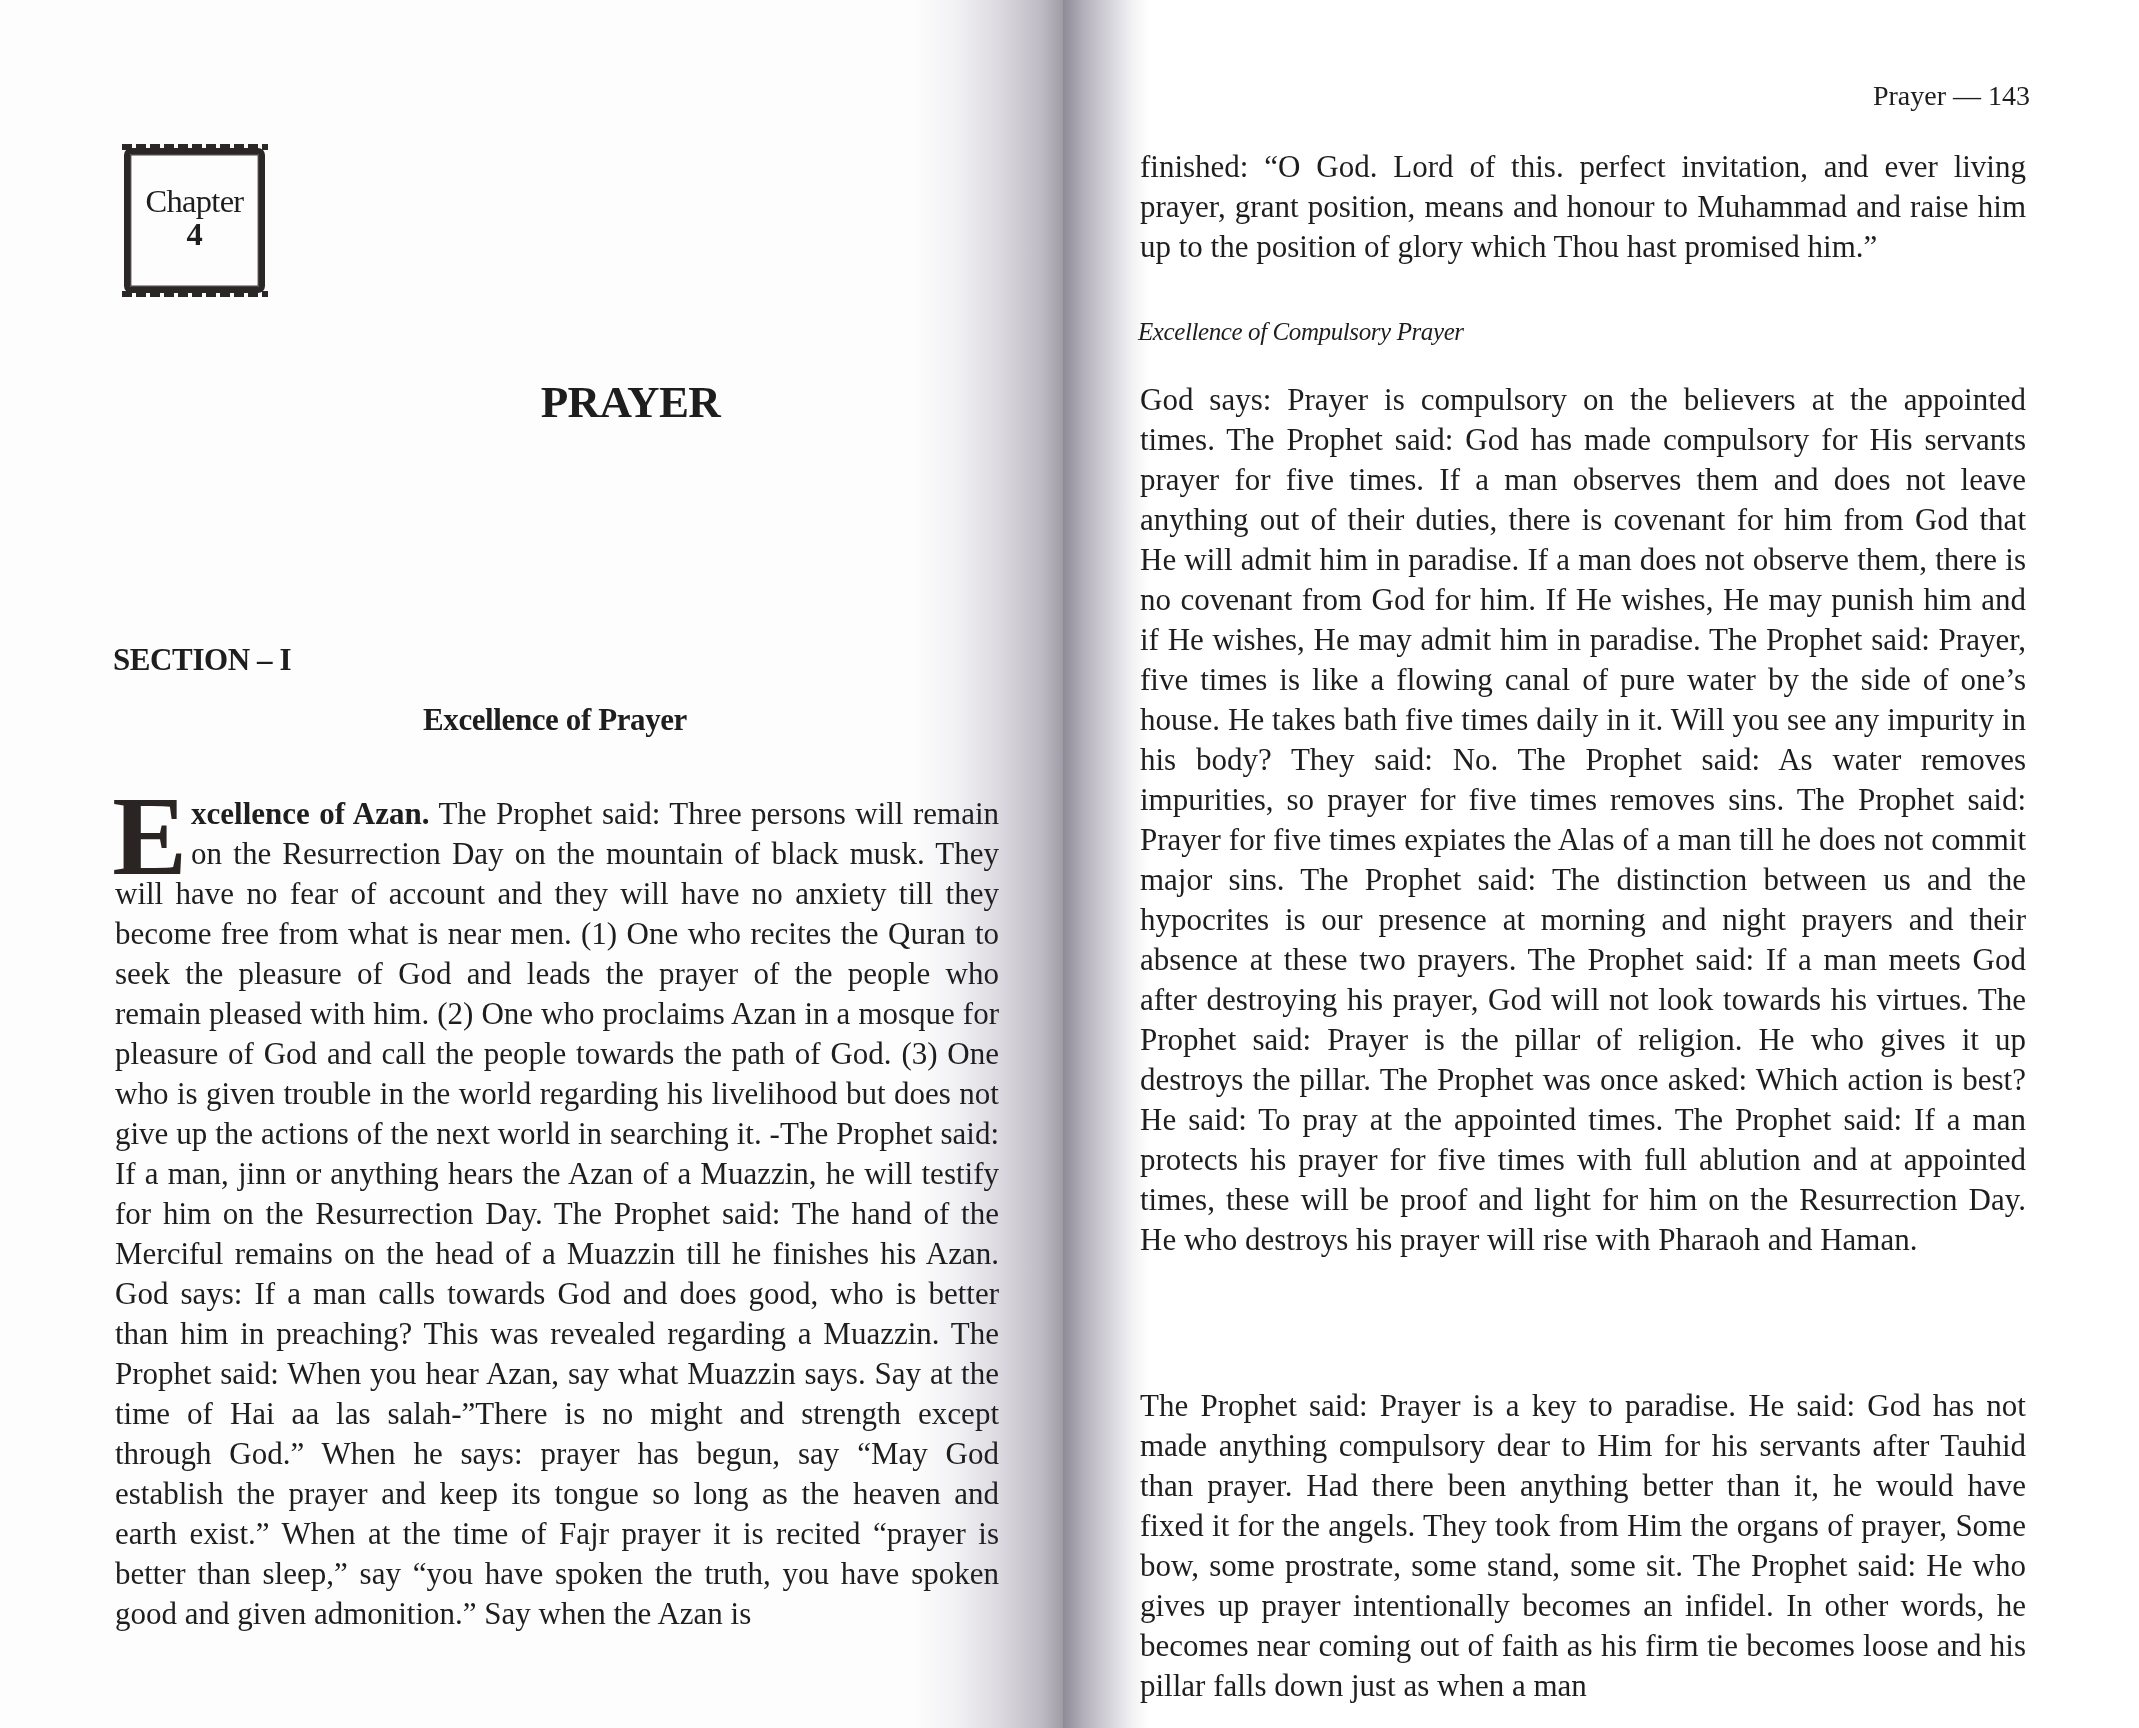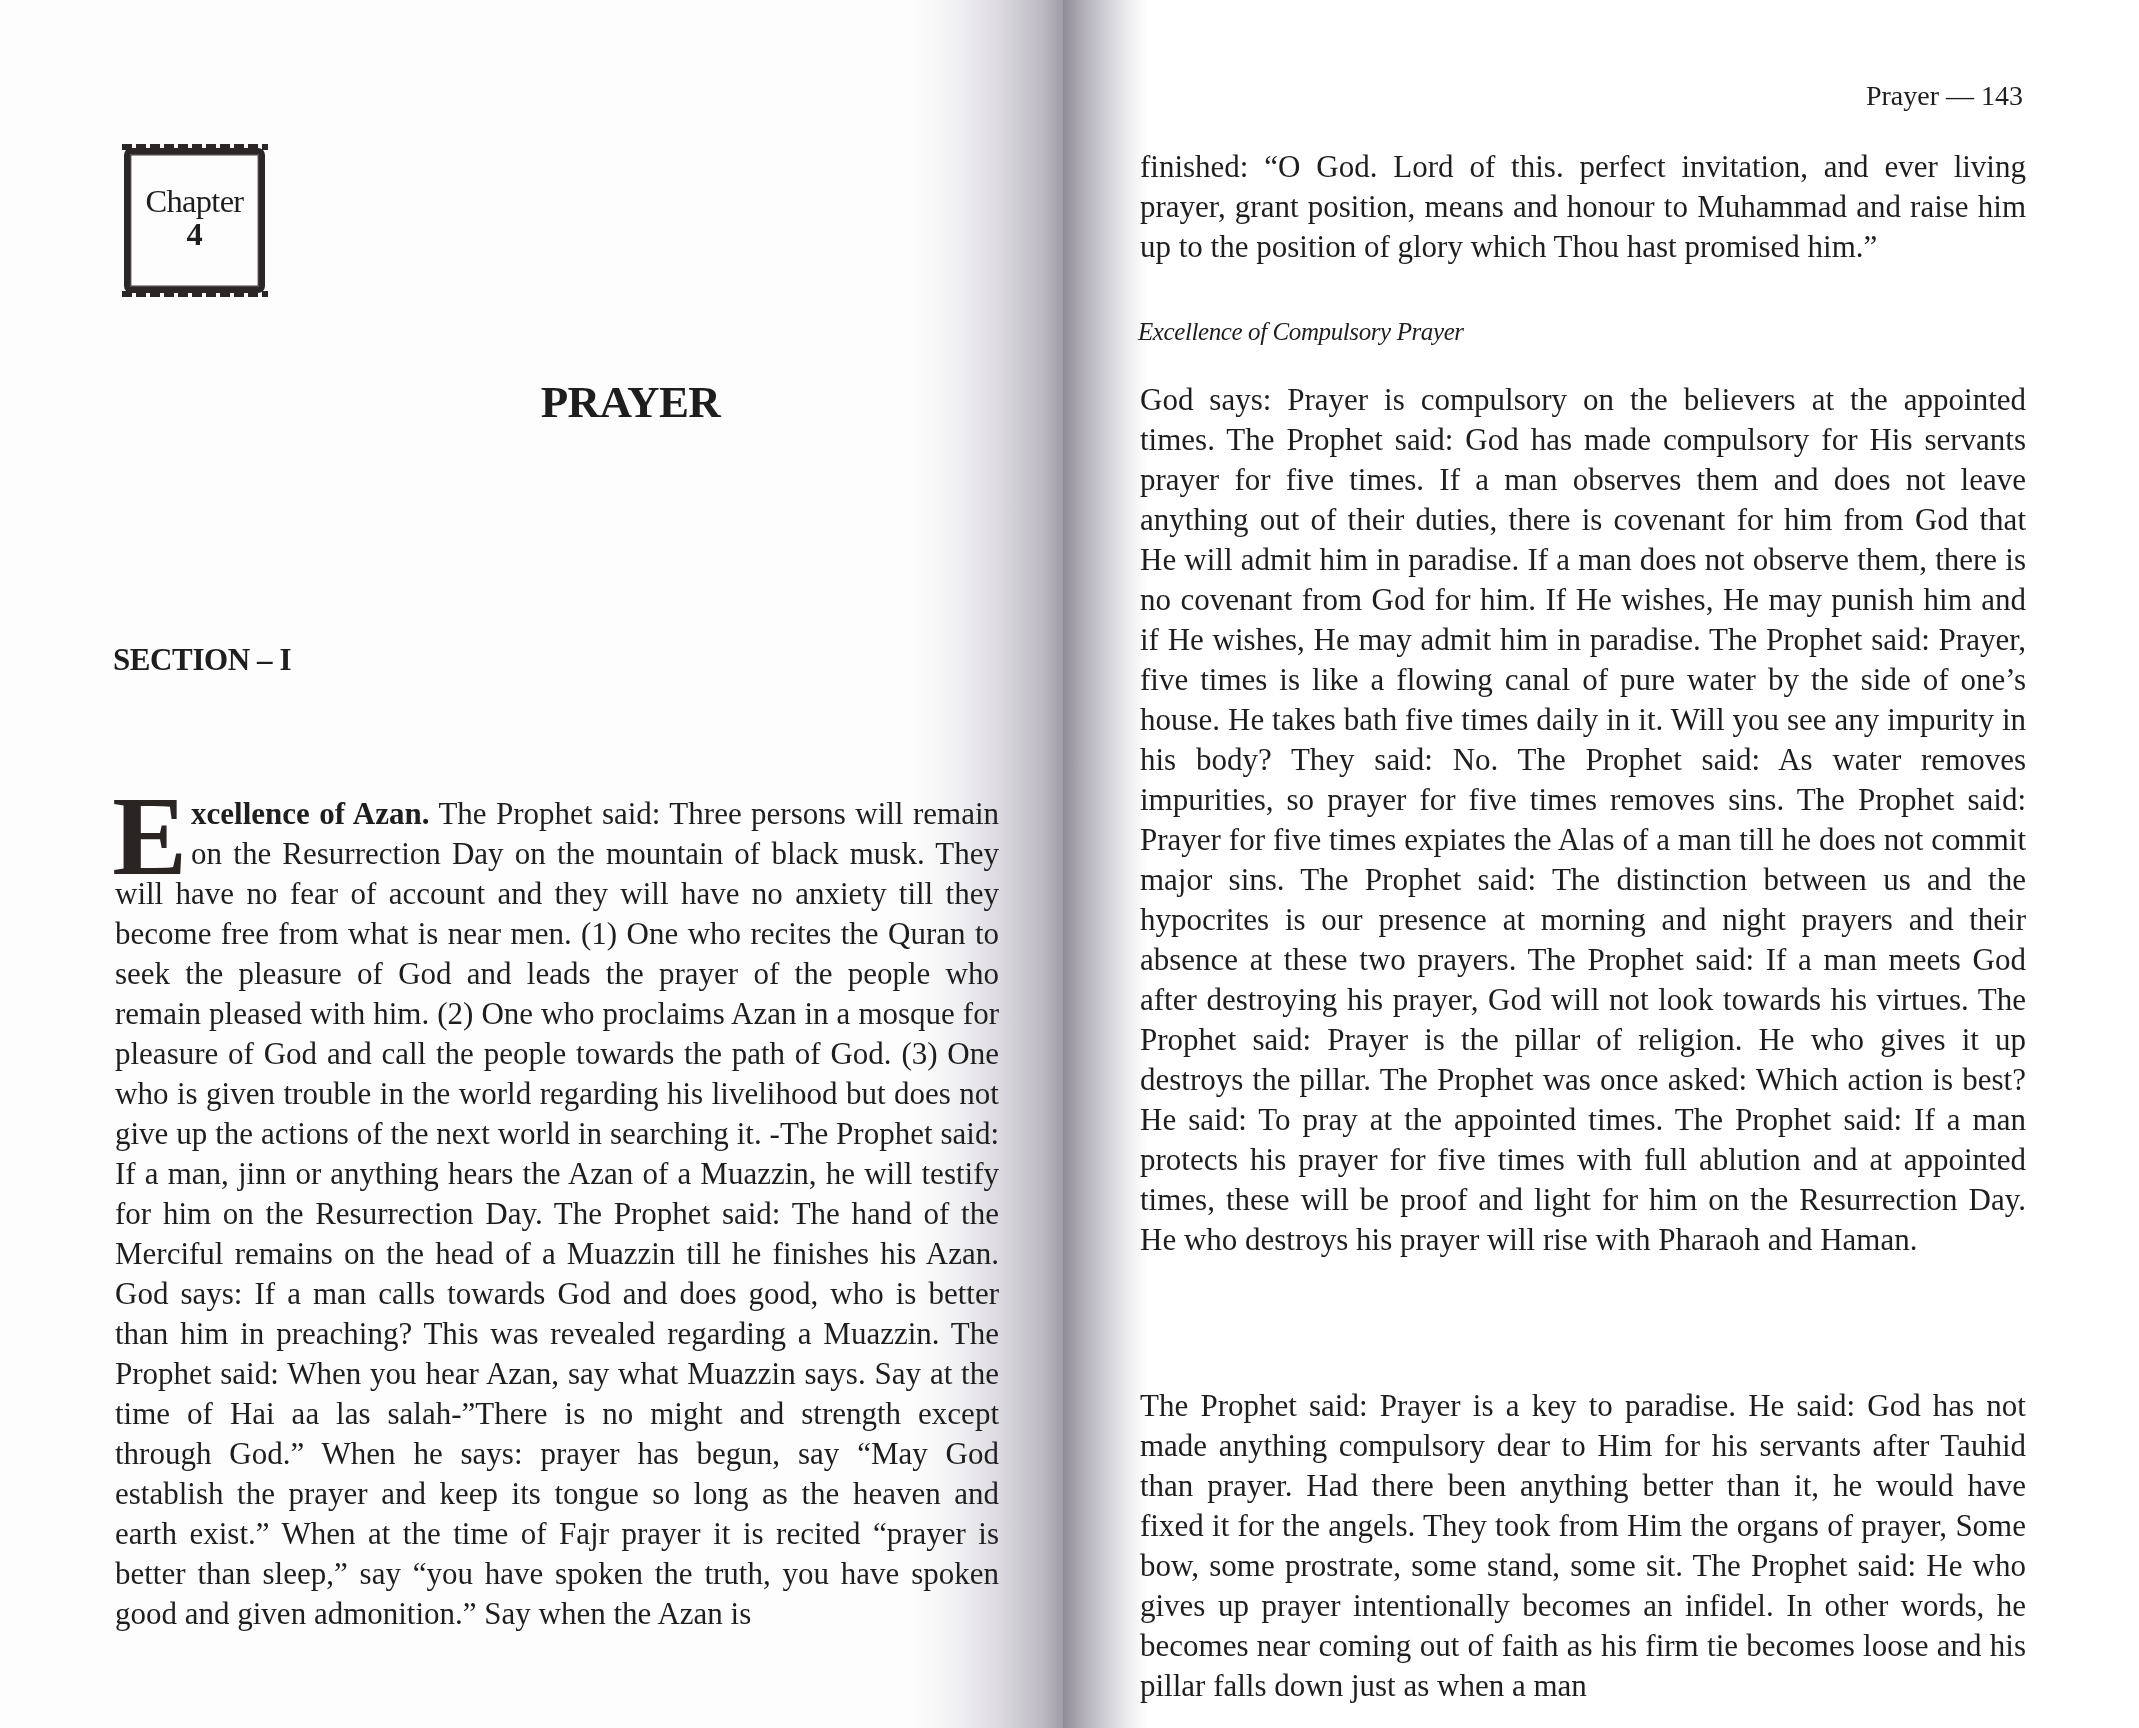--- a/index.html
+++ b/index.html
@@ -55,21 +55,21 @@
     font-size: 31px; line-height: 40px; text-align: justify;
   }
   .dropcap {
     float: left; font-size: 112px; line-height: 79px; font-weight: bold;
     margin: 2.8px 4.2px -4.2px -2.8px; color: #2a2523;
   }
   .runin { font-weight: bold; }
 
   
   .running-head {
-    position: absolute; right: 117px; top: 76px;
+    position: absolute; right: 110px; top: 76px;
     font-size: 28px; line-height: 40px; text-align: left;
   }
   .body-right {
     position: absolute; left: 1138px; width: 886px;
     font-size: 31px; line-height: 40px; text-align: justify;
   }
   .para-cont { top: 145px; }
   .subhead-right {
     position: absolute; left: 1138px; top: 311px;
     font-size: 25px; font-weight: normal; font-style: italic; line-height: 42px; letter-spacing: -0.4px;
@@ -89,20 +89,21 @@
       <span class="chapter-num">4</span>
     </div>
 
     <div class="chapter-title">
       <span>PRAYER</span>
     </div>
 
 
     <div class="section-label">SECTION – I</div>
 
+    <div class="subhead-left">Excellence of Prayer</div>
 
     <p class="body-left">
       <span class="dropcap">E</span><span class="runin">xcellence of Azan.</span><span> The Prophet said: Three persons will remain on the Resurrection Day on the mountain of black musk. They will have no fear of account and they will have no anxiety till they become free from what is near men. (1) One who recites the Quran to seek the pleasure of God and leads the prayer of the people who remain pleased with him. (2) One who proclaims Azan in a mosque for pleasure of God and call the people towards the path of God. (3) One who is given trouble in the world regarding his livelihood but does not give up the actions of the next world in searching it. -The Prophet said: If a man, jinn or anything hears the Azan of a Muazzin, he will testify for him on the Resurrection Day. The Prophet said: The hand of the Merciful remains on the head of a Muazzin till he finishes his Azan. God says: If a man calls towards God and does good, who is better than him in preaching? This was revealed regarding a Muazzin. The Prophet said: When you hear Azan, say what Muazzin says. Say at the time of Hai aa las salah-”There is no might and strength except through God.” When he says: prayer has begun, say “May God establish the prayer and keep its tongue so long as the heaven and earth exist.” When at the time of Fajr prayer it is recited “prayer is better than sleep,” say “you have spoken the truth, you have spoken good and given admonition.” Say when the Azan is</span>
     </p>
   </div>
 
   <div class="page page-right"></div>
 
   <div class="running-head">Prayer — 143</div>
 

